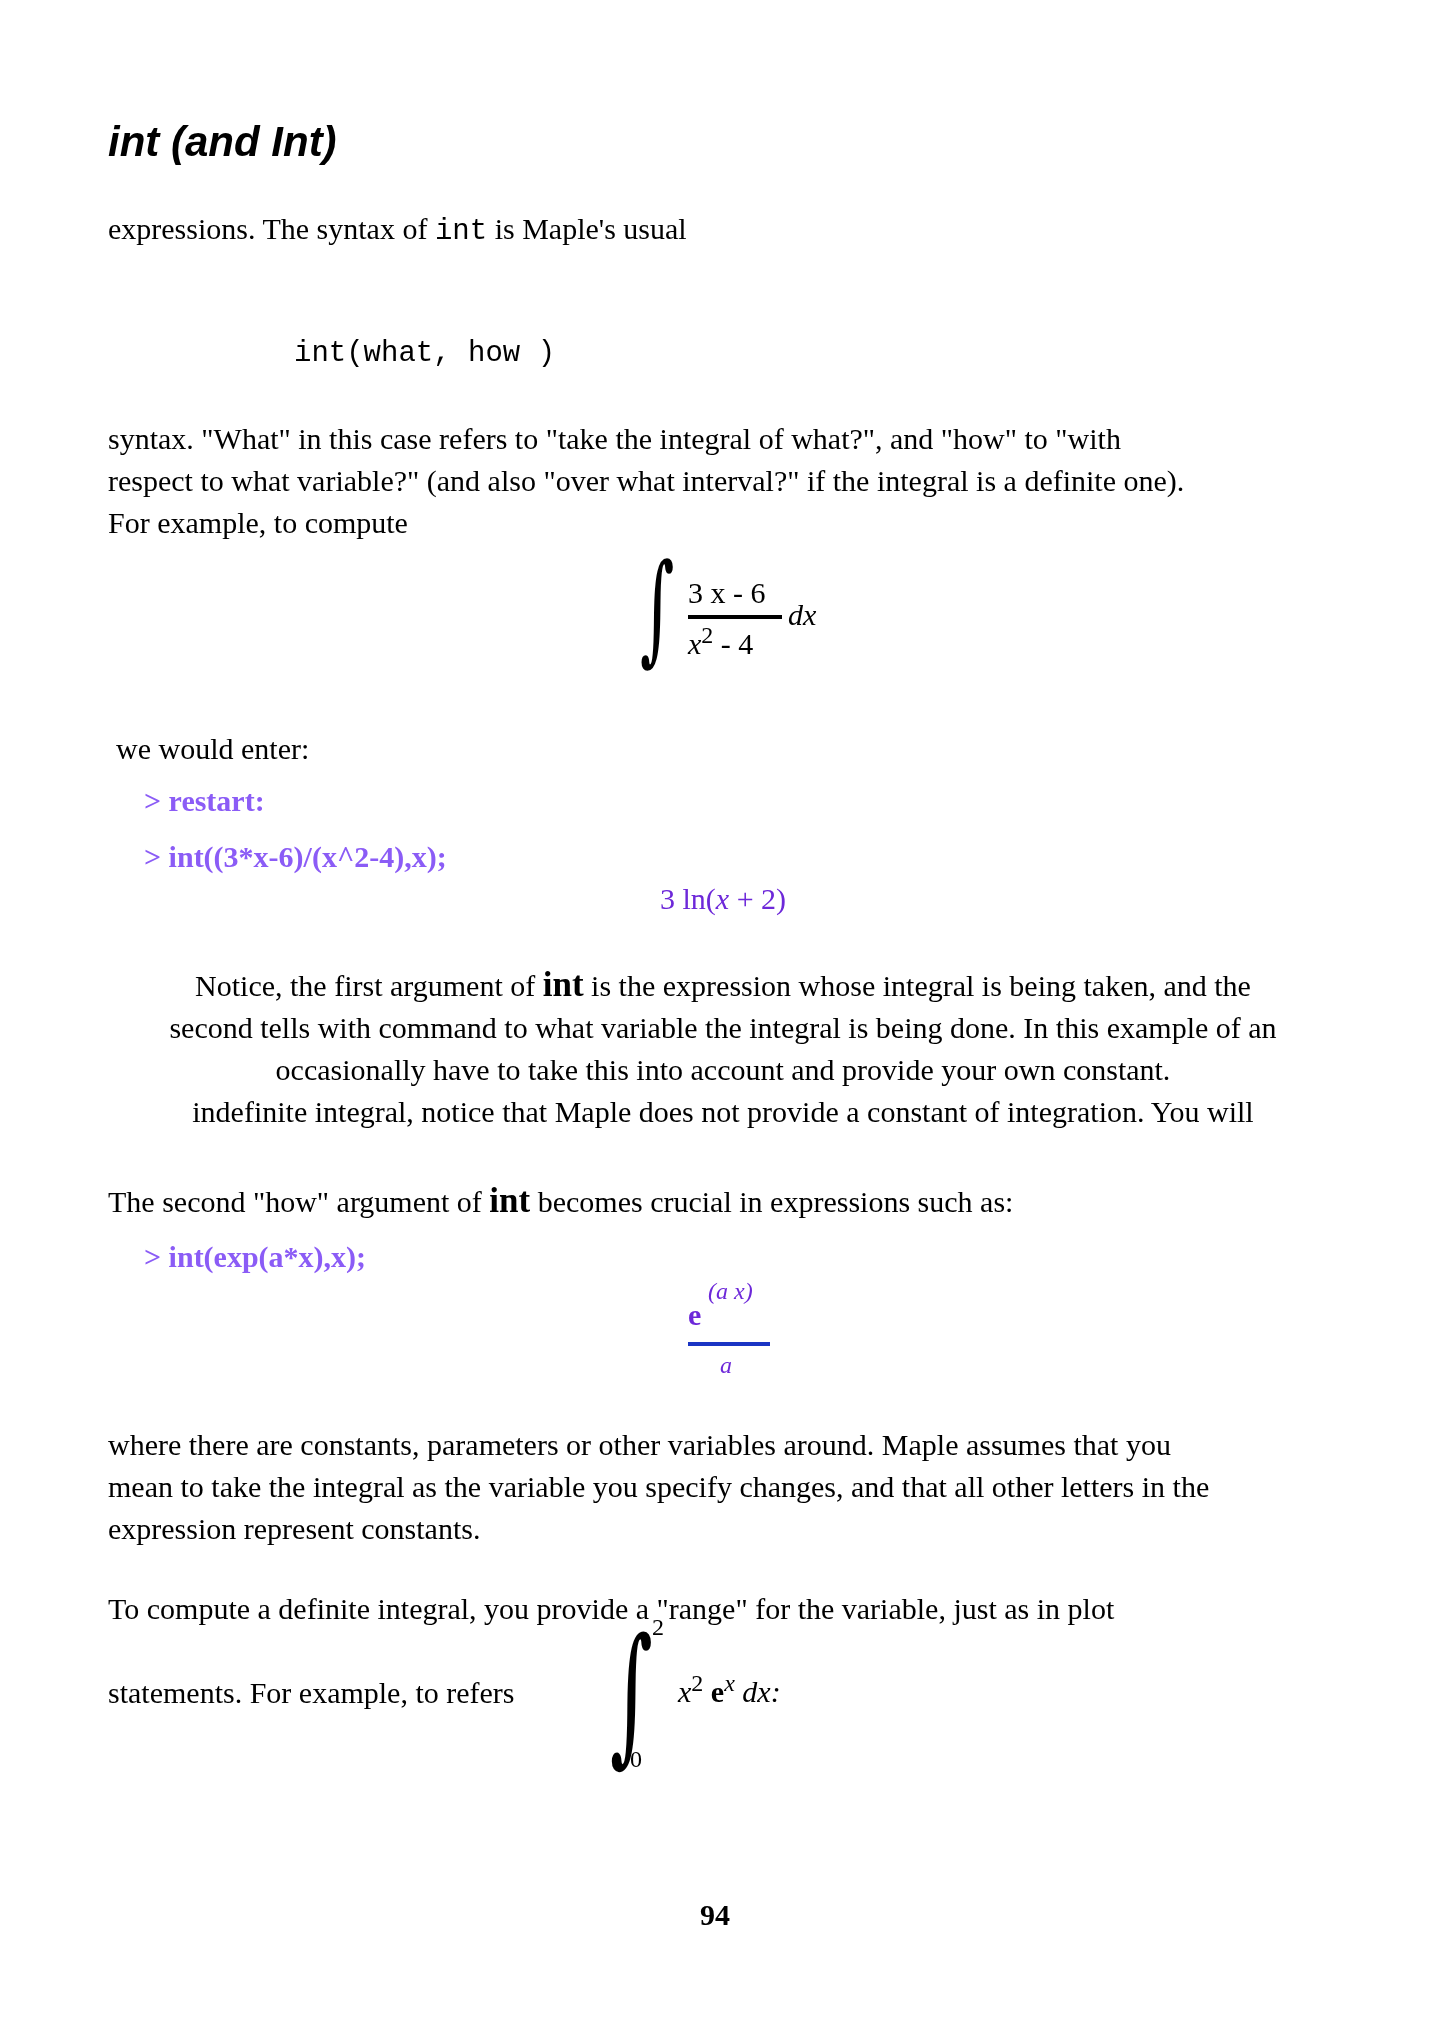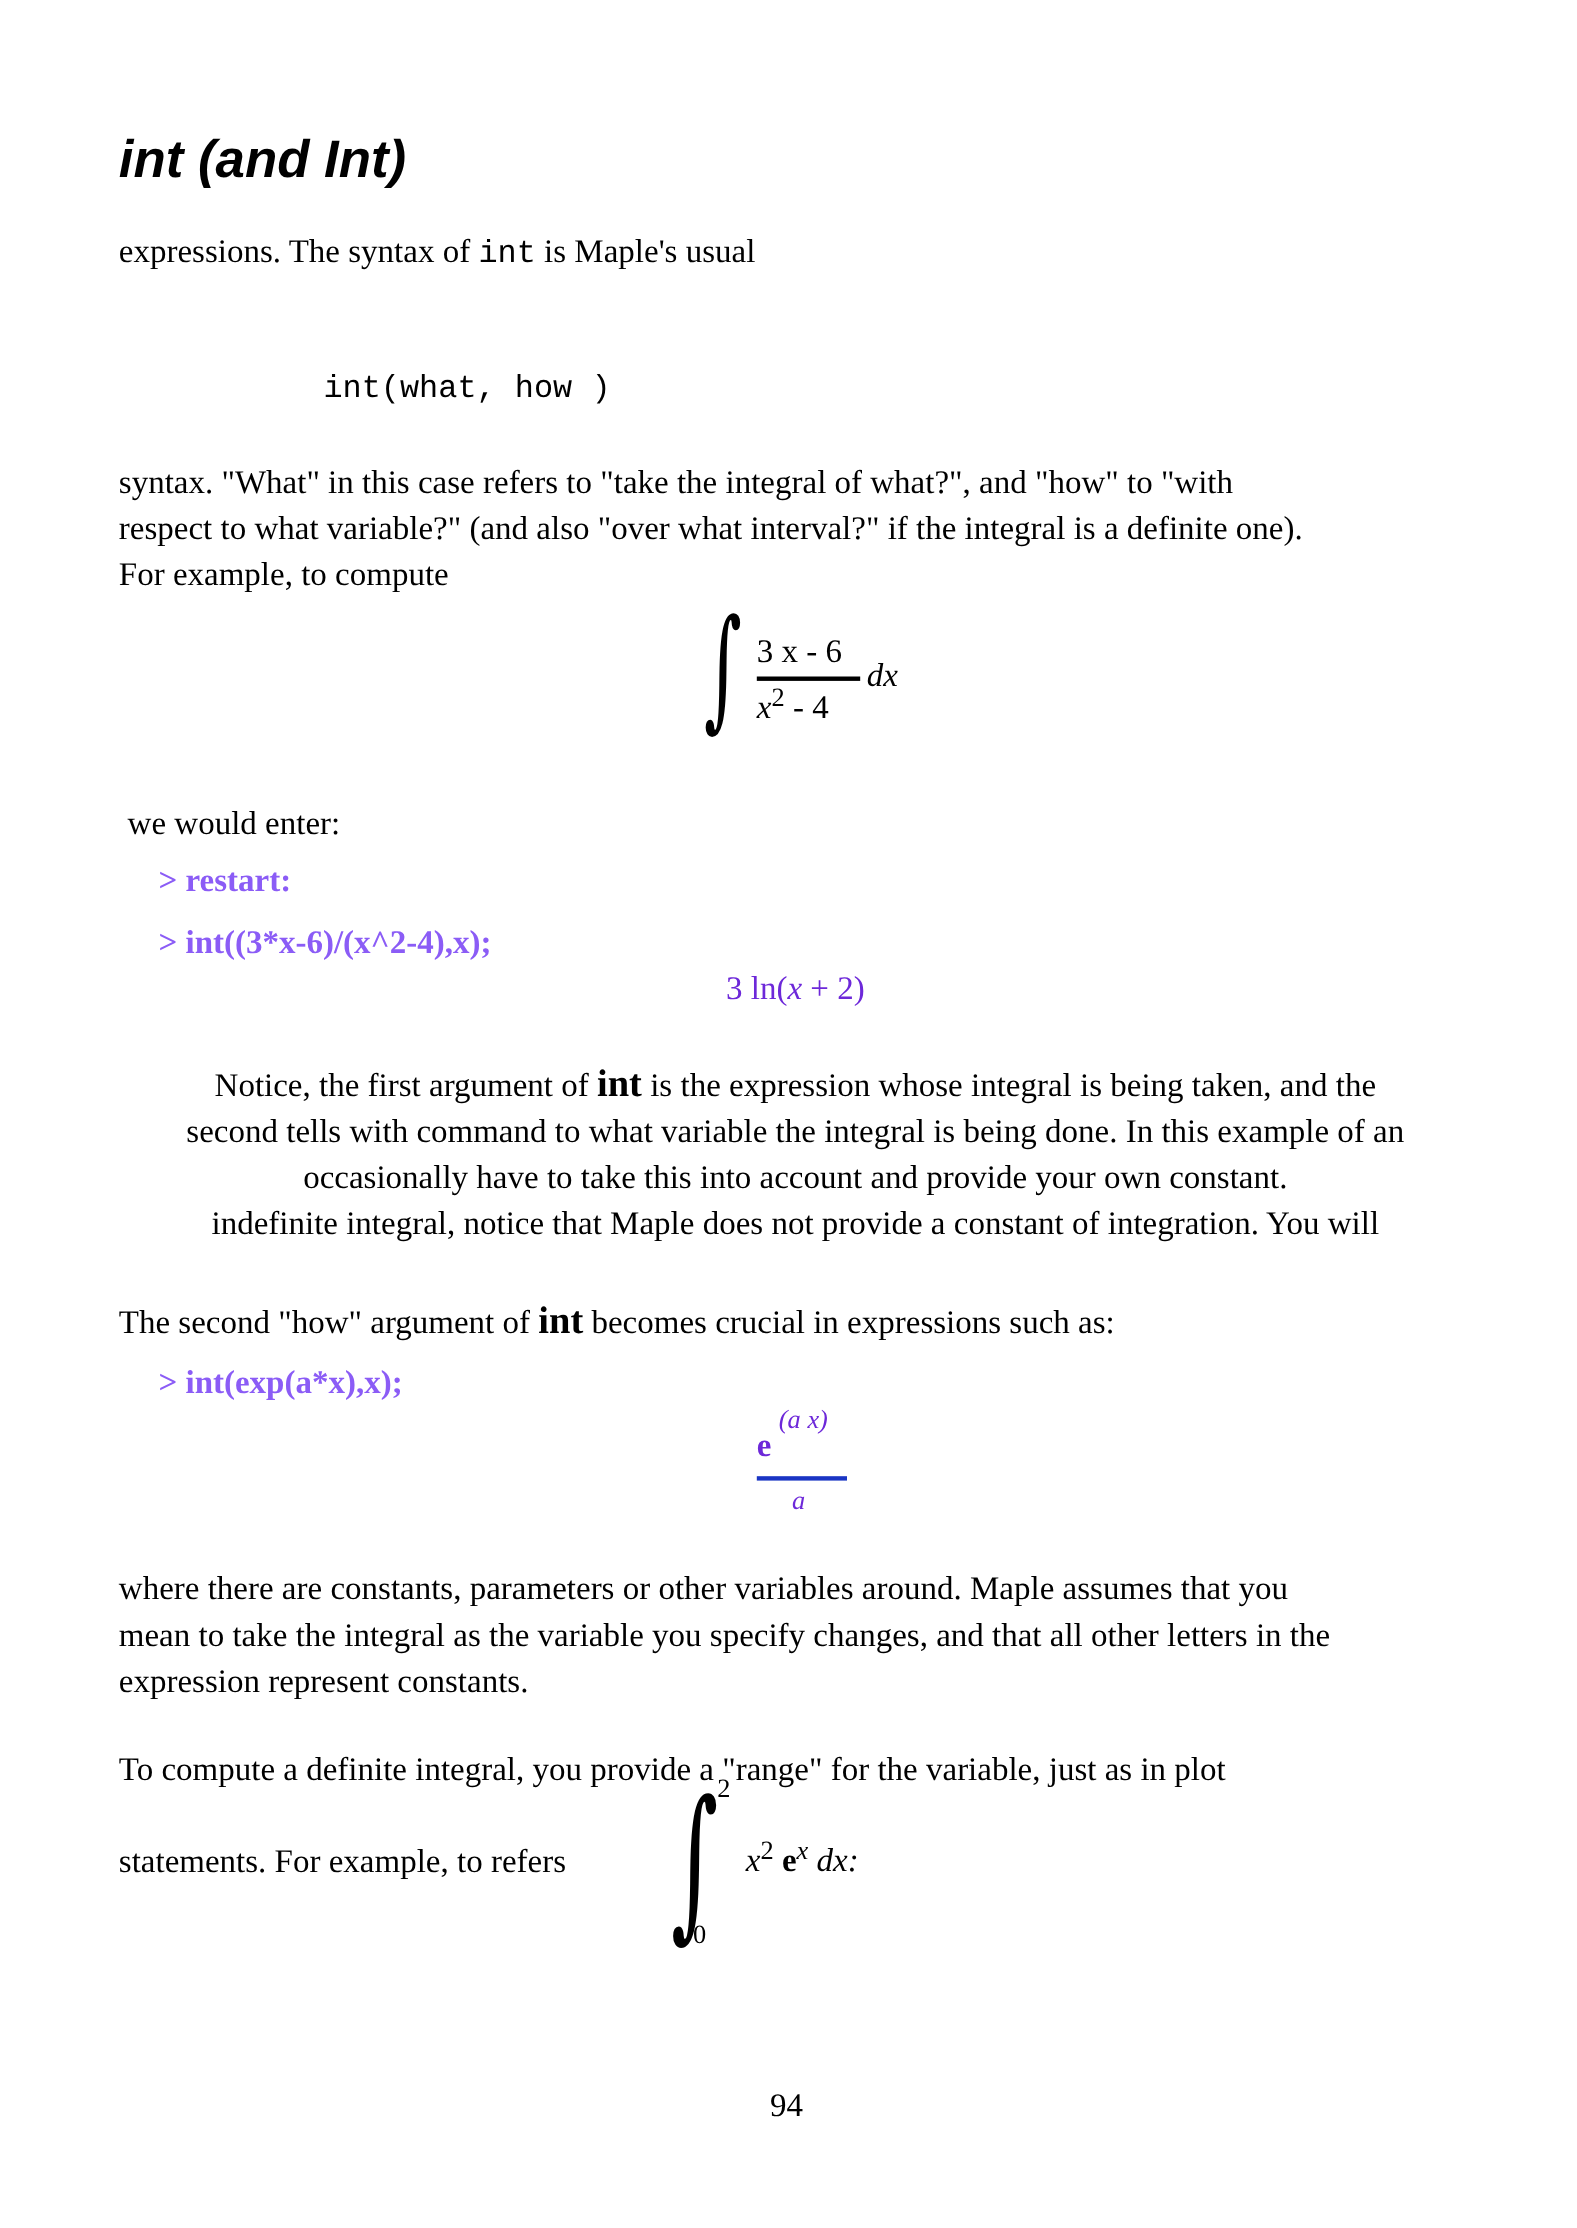--- a/index.html
+++ b/index.html
@@ -1,20 +1,20 @@
 <!DOCTYPE html>
 <html><head>
   <meta charset="utf-8">
   <style>
     html, body { margin: 0; padding: 0; background: #ffffff; }
     body { width: 1434px; height: 2025px; position: relative; overflow: hidden;
       font-family: "Liberation Serif", "DejaVu Serif", serif; color: #000; }
     .abs { position: absolute; }
     .title { left: 108px; top: 118px; font-family: "Liberation Sans", "DejaVu Sans", sans-serif;
-      font-style: italic; font-weight: bold; font-size: 48px; }
+      font-style: italic; font-weight: bold; font-size: 42px; }
     .para { left: 108px; width: 1230px; font-size: 30px; line-height: 42px; }
     .mono { font-family: "Liberation Mono", "DejaVu Sans Mono", monospace; font-size: 29px; }
     .boldint { font-weight: bold; font-size: 35px; }
     .code { font-family: Liberation Serif, serif; font-weight: bold;
       color: #8b5cf6; font-size: 30px; left: 108px; margin-left: 36px; }
     .out { color: #6d28d9; font-size: 30px; }
     .int-sign { font-family: "DejaVu Serif", serif; font-size: 120px; line-height: 1; transform: scaleX(0.55); transform-origin: left top; }
     .frac-line { background: #000; height: 4px; }
     .it { font-style: italic; }
     .small { font-size: 24px; }
@@ -78,13 +78,13 @@
 <div class="abs para" style="top:1588px;">To compute a definite integral, you provide a "range" for the variable, just as in plot</div>
 <div class="abs para" style="top:1672px; width:520px;">statements.  For example, to refers</div>
 
 <div class="abs" style="left:610px; top:1618px; width:220px; height:160px;">
   <div class="abs int-sign" style="left:0; top:0; font-size:150px;">∫</div>
   <div class="abs small" style="left:42px; top:-4px;">2</div>
   <div class="abs small" style="left:20px; top:128px;">0</div>
   <div class="abs" style="left:68px; top:52px; font-size:30px;"><span class="it">x</span><sup class="small">2</sup> <b>e</b><sup class="small it">x</sup> <span class="it">dx:</span></div>
 </div>
 
-<div class="abs" style="left:700px; top:1898px; font-size:30px;">94</div>
+<div class="abs" style="left:700px; top:1898px; font-size:30px;font-weight:bold;">94</div>
 
 </body></html>

